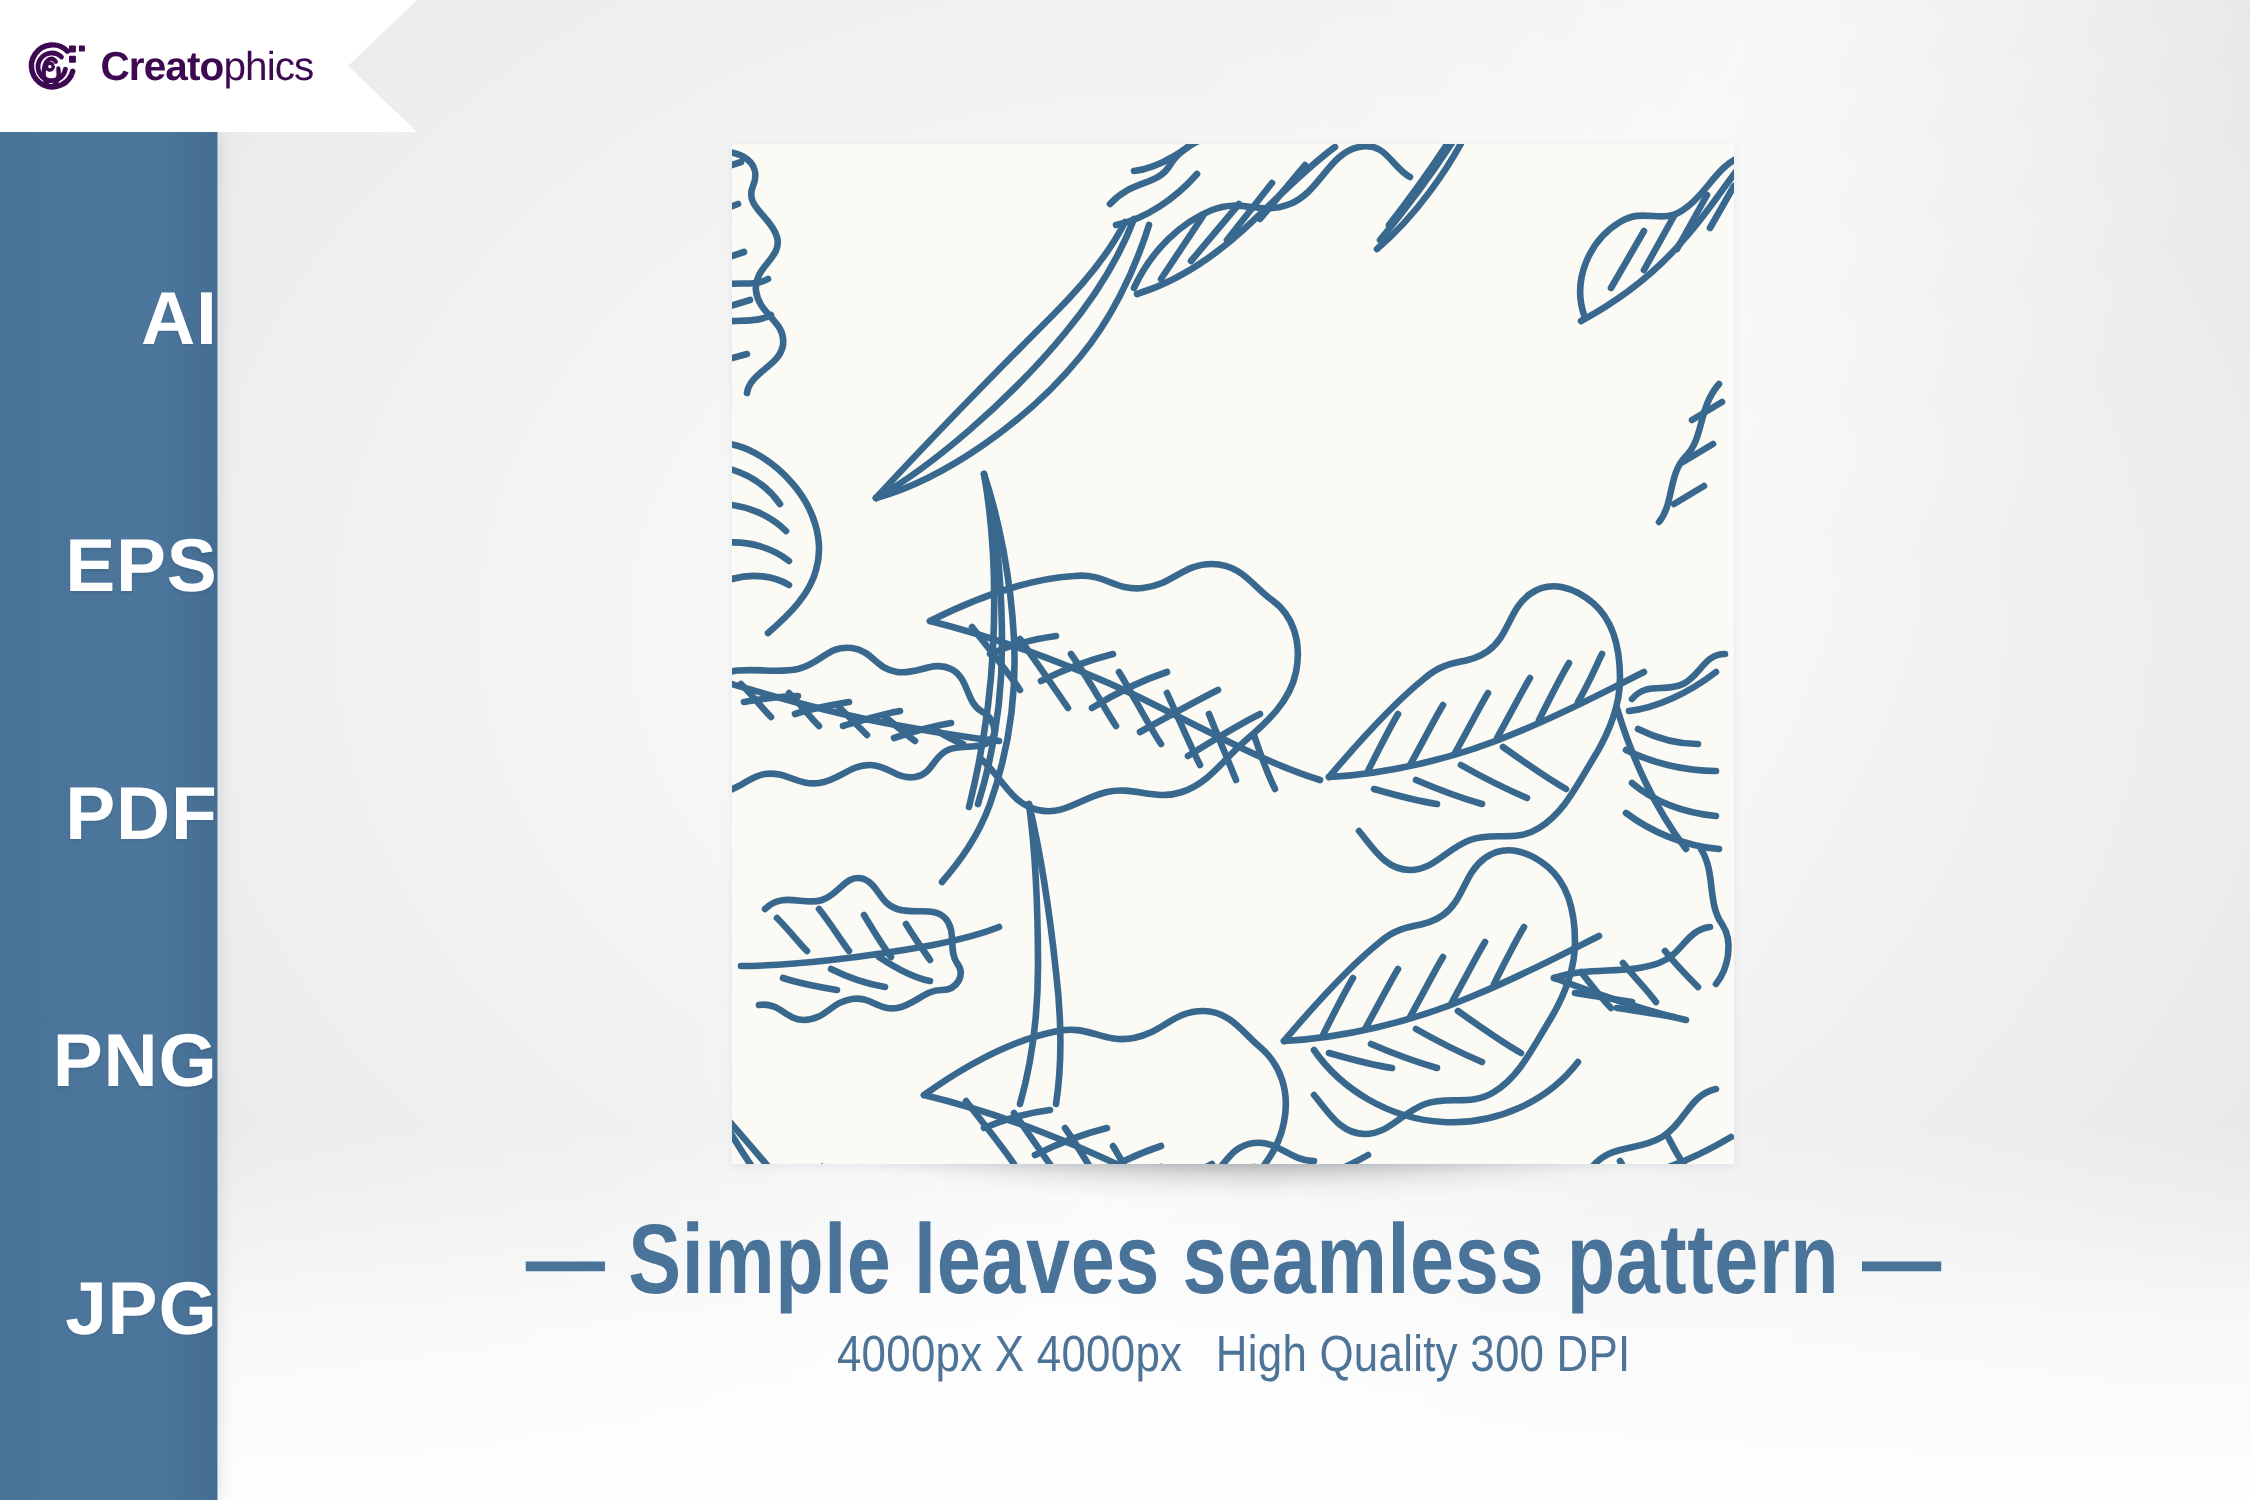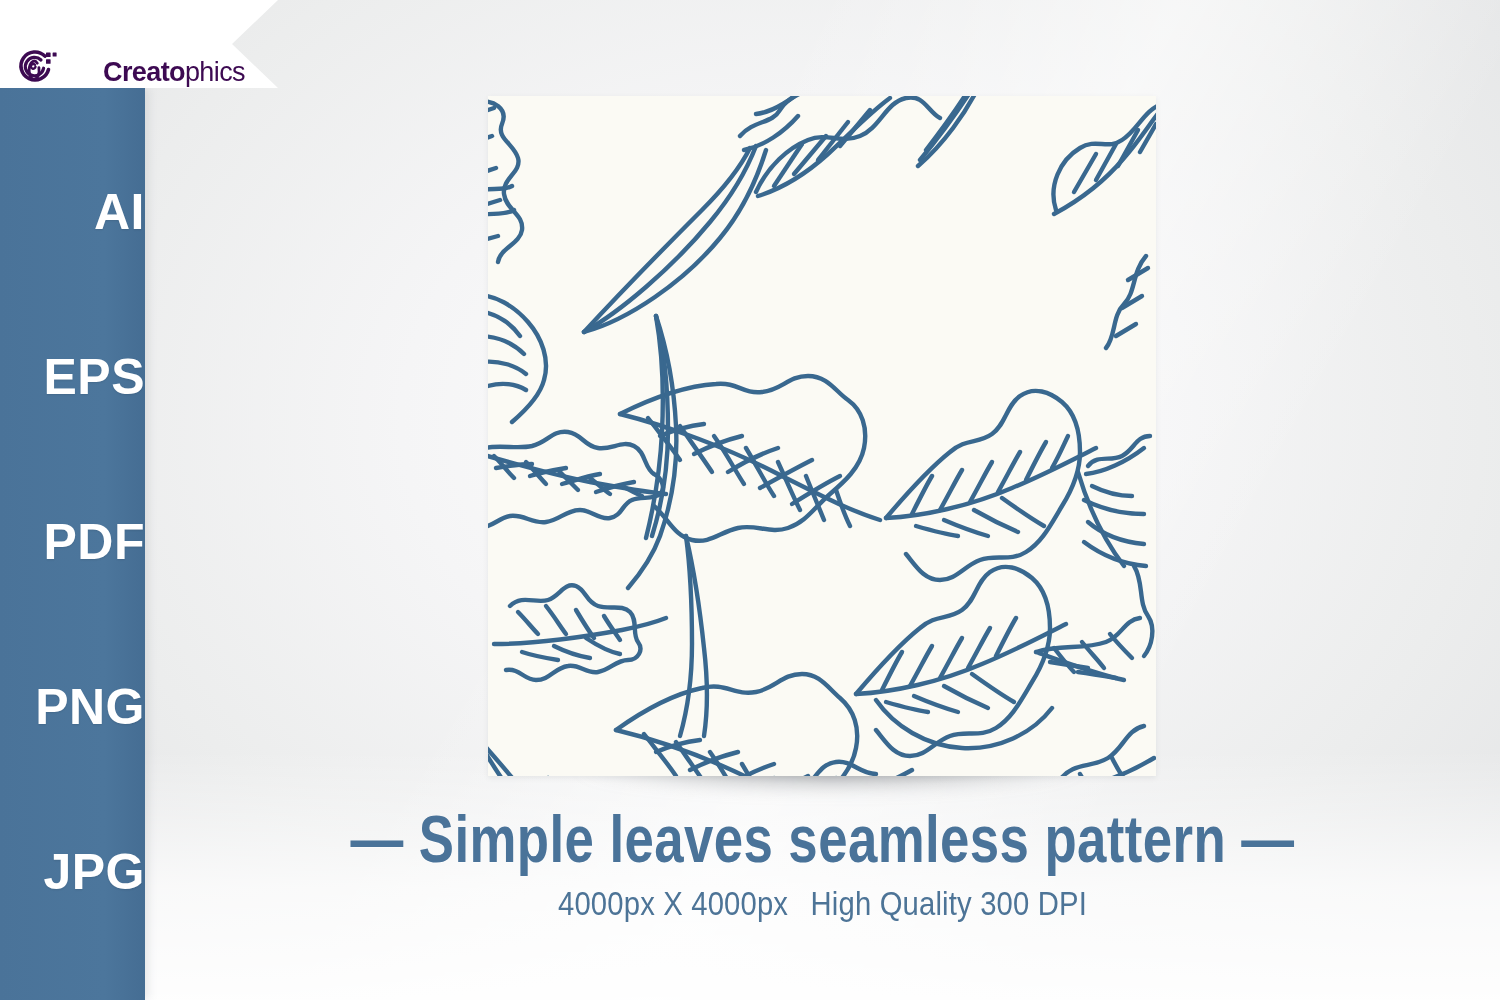--- a/index.html
+++ b/index.html
@@ -24,23 +24,22 @@
   .floor-shade{
     position:absolute; left:0; right:0; bottom:0; height:250px;
     background:linear-gradient(180deg, rgba(255,255,255,0) 0%, rgba(255,255,255,.75) 55%, rgba(255,255,255,.95) 100%);
   }
 
   
   .brand-banner{
     position:absolute; left:0; top:0; width:278px; height:88px;
     background:#ffffff;
     clip-path:polygon(0 0, 278px 0, 232px 44px, 278px 88px, 0 88px);
-    display:flex; align-items:flex-end; padding-left:16px;
+    display:flex; align-items:center; padding-left:16px;
     z-index:6;
-    gap:36px;
   }
   .logo-mark{ width:44px; height:44px; position:relative; flex:0 0 auto; }
   .logo-mark svg{ display:block; }
   .brand-text{
     font-size:27px; letter-spacing:-.6px; color:#3d0a52;
     margin-left:7px; white-space:nowrap;
   }
   .brand-text .b{ font-weight:bold; }
   .brand-text .r{ font-weight:normal; }
 

